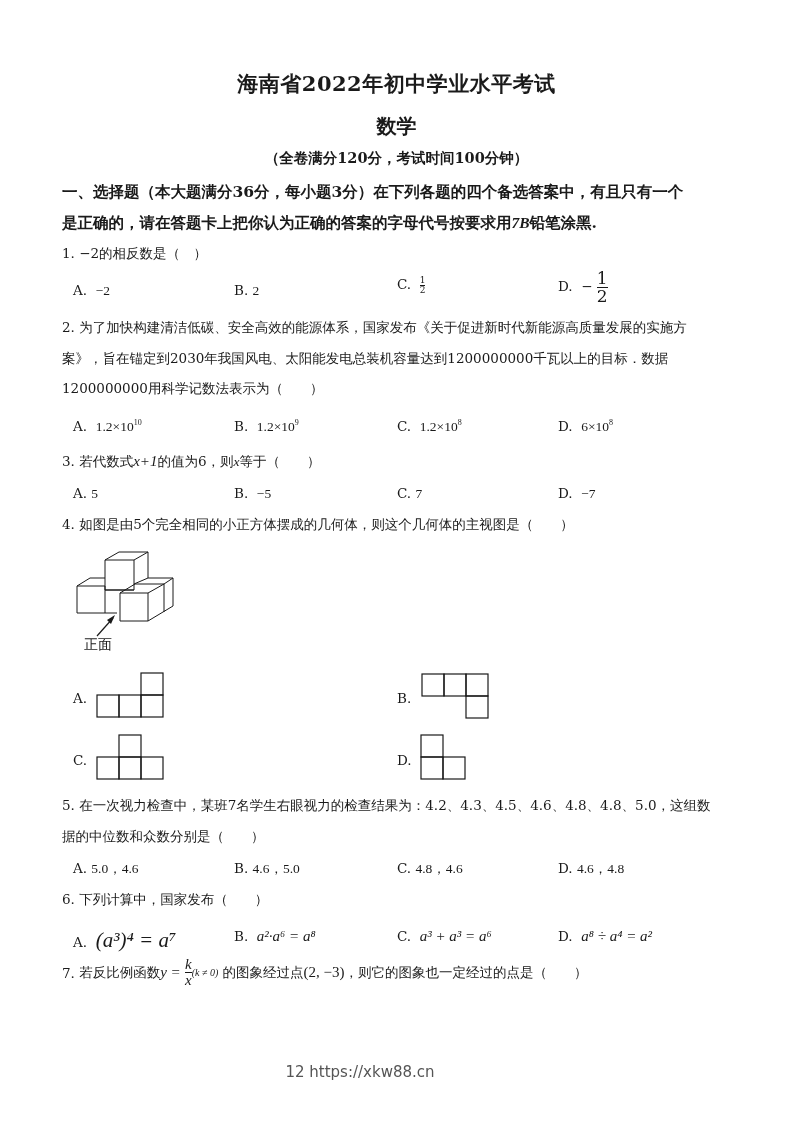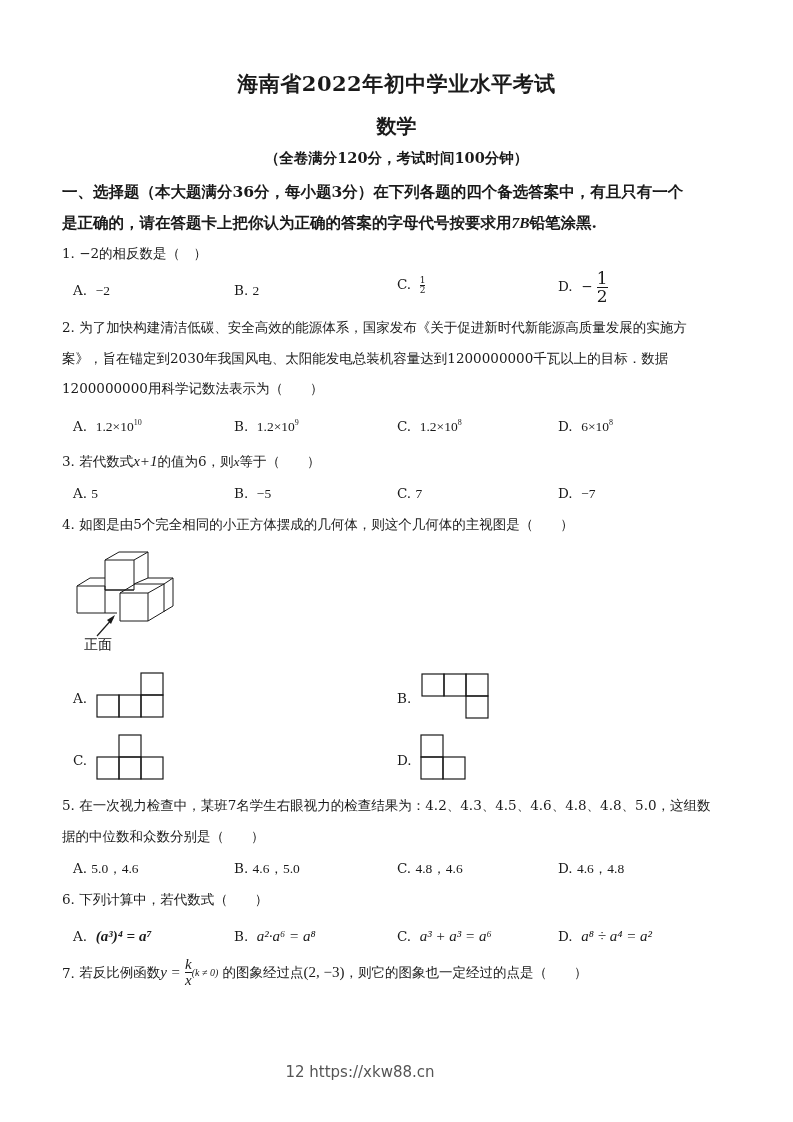--- a/index.html
+++ b/index.html
@@ -189,24 +189,24 @@
   </div>
   <div class="abs opt" style="left:397px; top:860px;">
     <span>C.</span>&nbsp;<span class="num">4.8，4.6</span>
   </div>
   <div class="abs opt" style="left:558px; top:860px;">
     <span>D.</span>&nbsp;<span class="num">4.6，4.8</span>
   </div>
 
   <div class="abs q" style="top:891px;">
     <span>6.</span>
-    <span>下列计算中，若代数式（　　）</span>
+    <span>下列计算中，国家发布（　　）</span>
   </div>
   <div class="abs opt" style="left:73px; top:928px;">
-    <span>A.</span>&nbsp;&nbsp;<span class="math" style="font-size:15px;font-weight:bold;">(a³)⁴ = a⁷</span>
+    <span>A.</span>&nbsp;&nbsp;<span class="math" style="font-size:21px;">(a³)⁴ = a⁷</span>
   </div>
   <div class="abs opt" style="left:234px; top:928px;">
     <span>B.</span>&nbsp;&nbsp;<span class="math" style="font-size:15px;">a²·a⁶ = a⁸</span>
   </div>
   <div class="abs opt" style="left:397px; top:928px;">
     <span>C.</span>&nbsp;&nbsp;<span class="math" style="font-size:15px;">a³ + a³ = a⁶</span>
   </div>
   <div class="abs opt" style="left:558px; top:928px;">
     <span>D.</span>&nbsp;&nbsp;<span class="math" style="font-size:15px;">a⁸ ÷ a⁴ = a²</span>
   </div>

